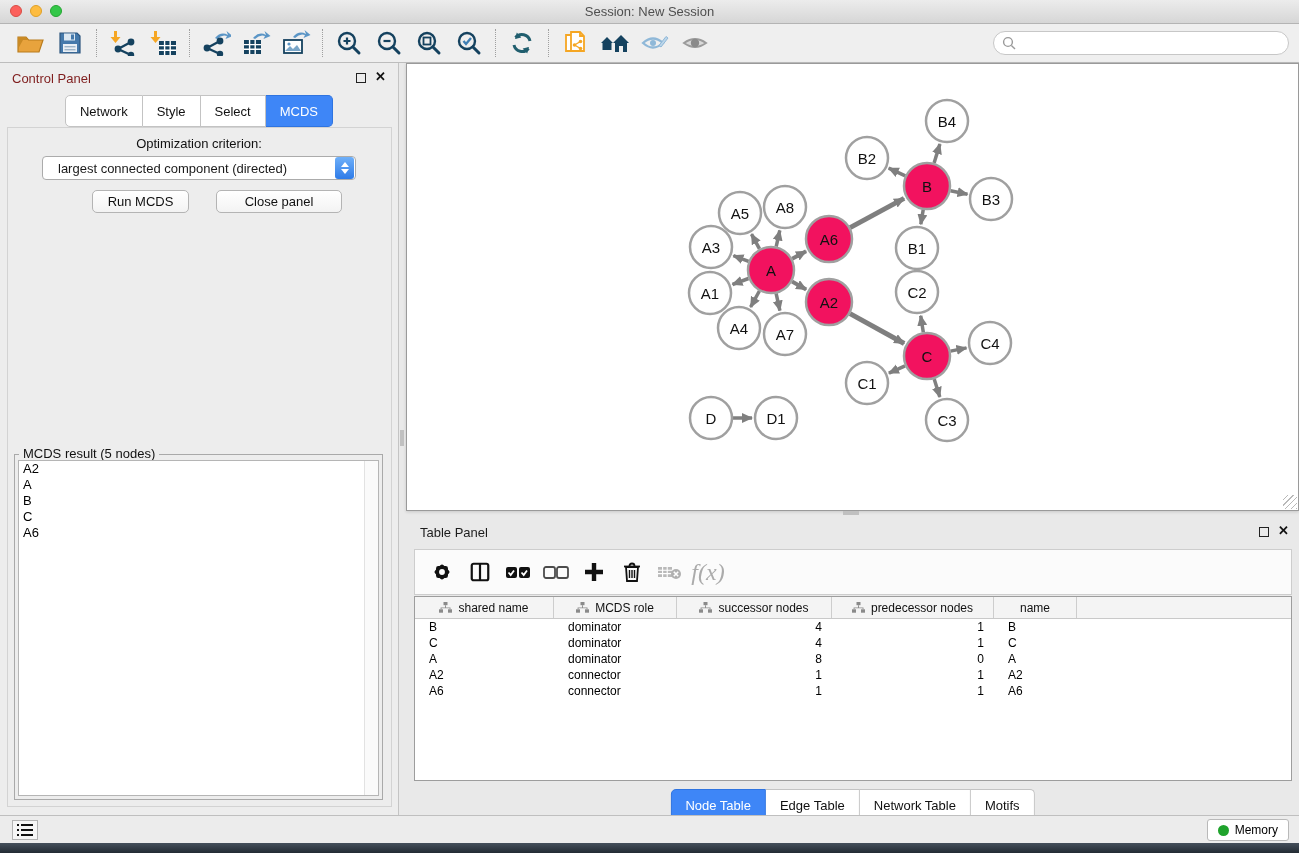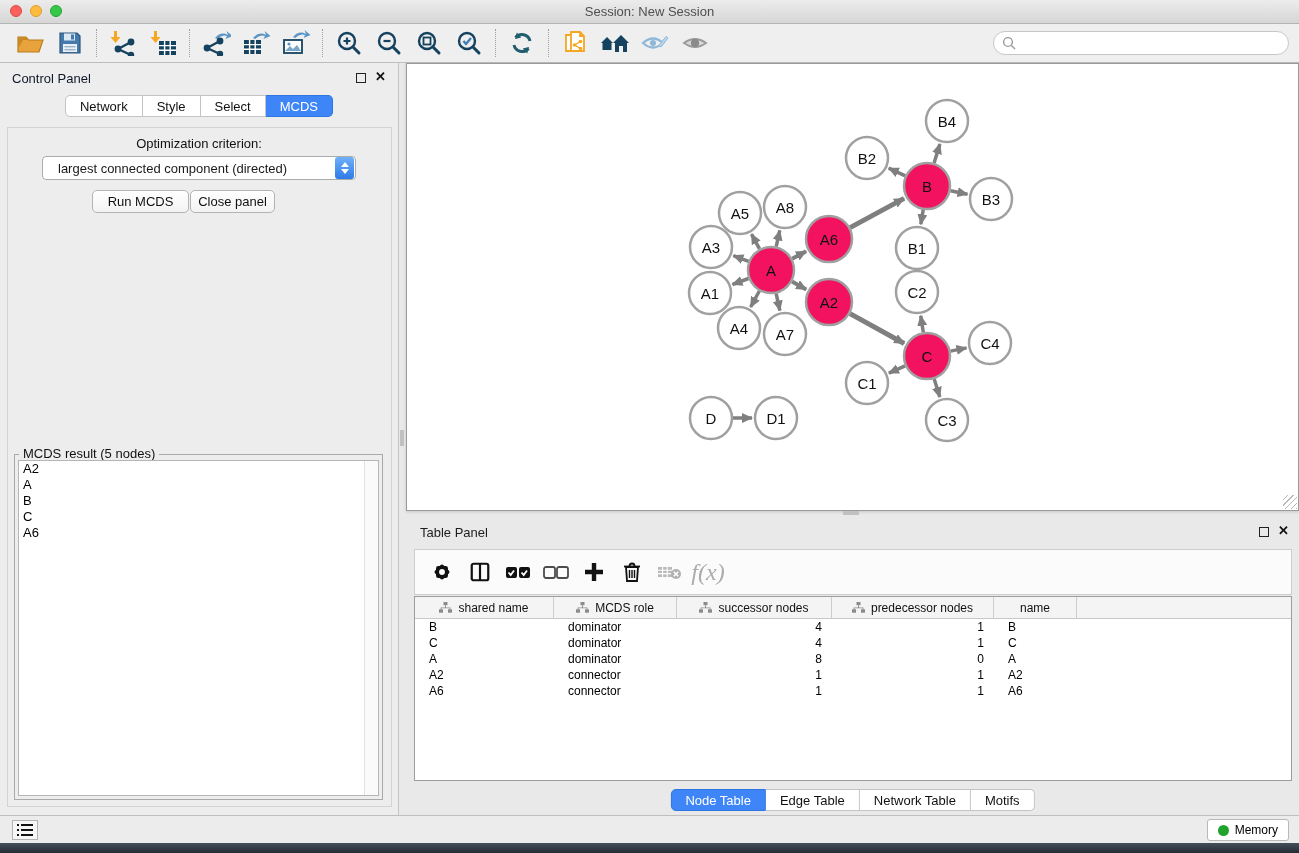--- a/index.html
+++ b/index.html
@@ -23,48 +23,48 @@
   .tb-btn { width:40px; height:32px; display:flex; align-items:center; justify-content:center; cursor:default; }
   .tb-sep { width:1px; height:28px; border-left:1px dotted #9f9f9f; margin:0 6px; }
   .search-wrap { position:absolute; right:10px; top:7px; width:296px; height:24px;
     background:#fff; border:1px solid #c7c7c7; border-radius:12px; display:flex; align-items:center; padding-left:8px; }
   .search-wrap input { border:none; outline:none; flex:1; height:20px; font-size:13px; background:transparent; margin-left:4px;}
 
   
   .control-panel { position:absolute; left:0; top:63px; width:399px; height:752px;
     background:#ededed; border-right:1px solid #c4c4c4; }
   .panel-header { position:relative; height:28px; }
-  .panel-header .ph-title { position:absolute; left:12px; top:8px; font-size:13px; color:#0f172a; }
+  .panel-header .ph-title { position:absolute; left:12px; top:8px; font-size:13px; color:#7f1d1d; }
   .ph-float { position:absolute; top:10px; width:10px; height:10px; border:1.6px solid #222; background:transparent; }
   .ph-close { position:absolute; top:7px; font-size:13px; font-weight:bold; color:#111; line-height:14px; }
   .control-panel .ph-float { right:32px; } .control-panel .ph-close { right:12px; }
 
   .seg-tabs { display:flex; justify-content:center; }
   .seg { border:1px solid #c3c3c3; border-left:none; background:#fff; color:#111;
-    font-size:13px; padding:3px 14px; height:22px; display:flex; align-items:center; }
+    font-size:13px; padding:3px 14px; height:32px; display:flex; align-items:center; }
   .seg:first-child { border-left:1px solid #c3c3c3; border-radius:5px 0 0 5px; }
   .seg:last-child { border-radius:0 5px 5px 0; }
   .seg.sel { background:#3e86f7; border-color:#2f74e0; color:#fff; }
   .control-panel .seg-tabs { position:absolute; left:0; right:0; top:32px; }
 
   .cp-groupbox { position:absolute; left:7px; top:64px; width:385px; height:680px;
     border:1px solid #d3d3d3; background:#ededed; }
   .opt-label { position:absolute; left:0; right:0; top:73px; text-align:center; font-size:13px; color:#111; }
   .criterion-select { position:absolute; left:42px; top:93px; width:314px; height:24px;
     background:#fff; border:1px solid #ababab; border-radius:4px; display:flex; align-items:center; }
   .criterion-select .sel-text { flex:1; font-size:13px; padding-left:15px; white-space:nowrap; overflow:hidden; }
   .sel-stepper { width:19px; height:22px; margin-right:1px; border-radius:3px;
     background:linear-gradient(#6fb0f9,#2e7be8); display:flex; flex-direction:column; align-items:center; justify-content:center; gap:2px; }
   .sel-stepper .up, .sel-stepper .dn { width:0; height:0; border-left:4px solid transparent; border-right:4px solid transparent; }
   .sel-stepper .up { border-bottom:5px solid #fff; }
   .sel-stepper .dn { border-top:5px solid #fff; }
   .cp-btn { position:absolute; top:127px; height:23px; background:linear-gradient(#ffffff,#f3f3f3);
     border:1px solid #b4b4b4; border-radius:5px; font-size:13px; color:#111;
     display:flex; align-items:center; justify-content:center; }
-  .btn-run { left:92px; width:97px; } .btn-close { left:190px; width:85px; }
+  .btn-run { left:92px; width:97px; } .btn-close { left:216px; width:126px; }
 
   .mcds-fieldset { position:absolute; left:14px; top:391px; width:369px; height:346px;
     border:1px solid #a9a9a9; }
   .mcds-legend { position:absolute; left:4px; top:-9px; background:#ededed; padding:0 4px; font-size:13px; color:#111; }
   .mcds-list { position:absolute; left:3px; top:5px; right:3px; bottom:3px; background:#fff;
     border:1px solid #b5b5b5; overflow:hidden; }
   .mcds-scroll { position:absolute; right:0; top:0; bottom:0; width:14px; background:#fafafa; border-left:1px solid #e2e2e2; }
   .list-item { font-size:13px; line-height:16px; padding-left:4px; color:#000; }
 
   

